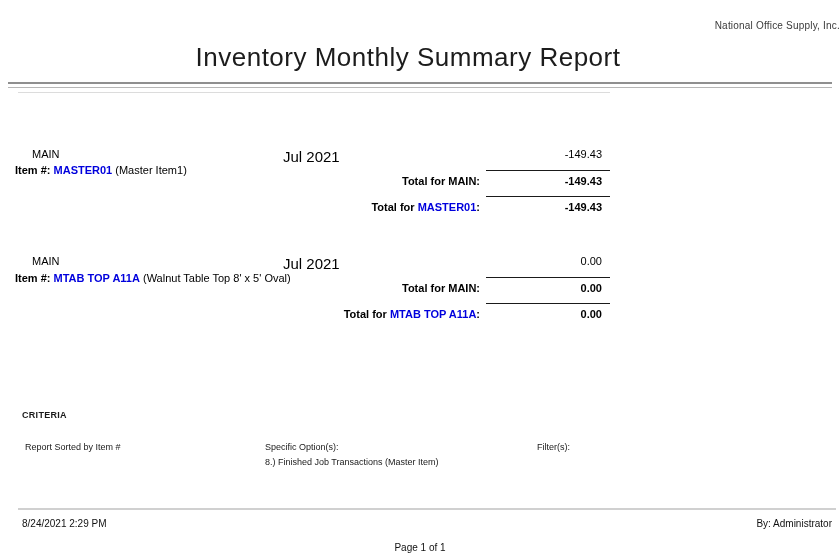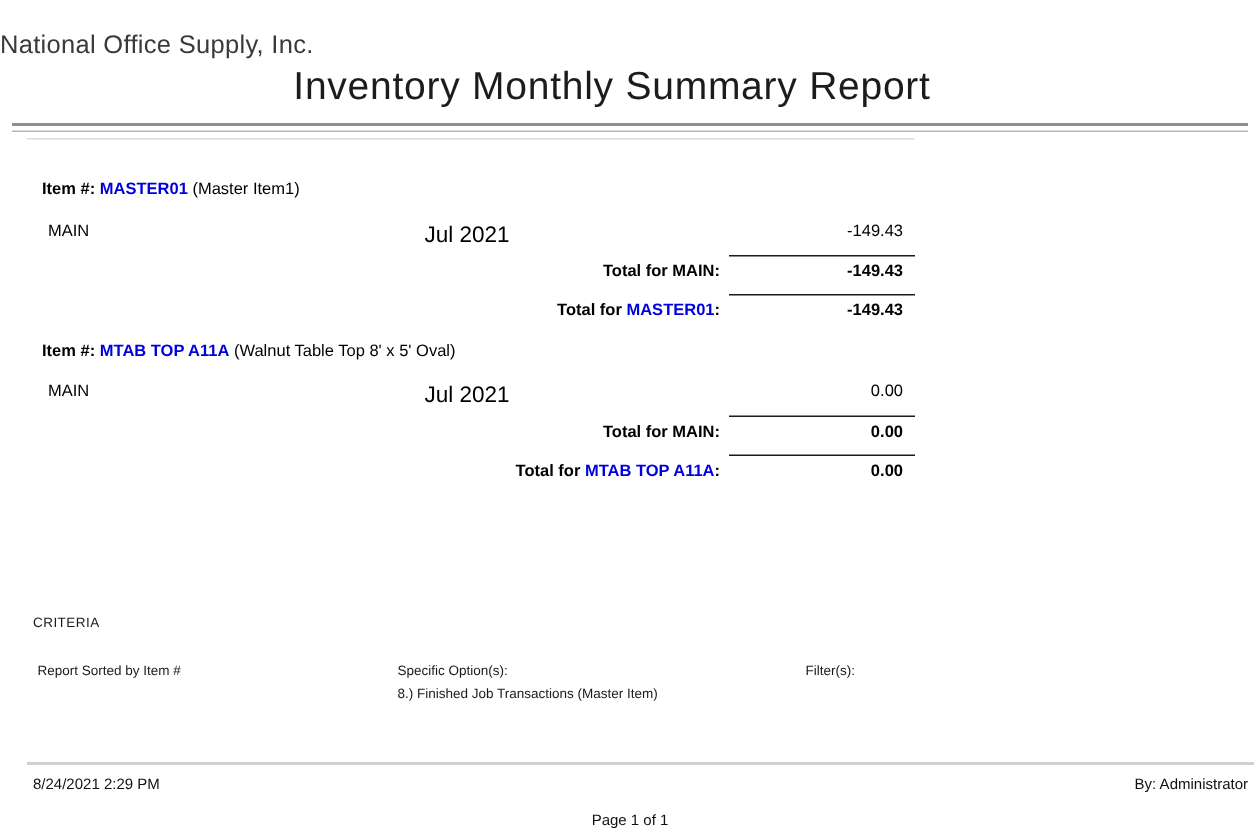--- a/index.html
+++ b/index.html
@@ -1,50 +1,50 @@
 <!DOCTYPE html>
 <html style="--link-blue: #0000dd; --header-bar: #d9d9d9;"><head>
 <meta charset="utf-8">
 <style>
   html,body{margin:0;padding:0;background:#fff;}
   .page{
     position:relative;width:840px;height:560px;background:#ffffff;overflow:hidden;
     font-family:"Liberation Sans", sans-serif;color:#000;
   }
   .company{
-    position:absolute;top:20px;left:0;width:840px;text-align:left;
-    font-size:17px;color:#3a3a3a;letter-spacing:.2px;
+    position:absolute;top:20px;left:0;width:840px;text-align:right;
+    font-size:10px;color:#3a3a3a;letter-spacing:.2px;
   }
   .title{
     position:absolute;top:42px;left:0;width:816px;text-align:center;
     font-size:26px;color:#1c1c1c;letter-spacing:.5px;
   }
   .rule-a{position:absolute;top:82px;left:8px;width:824px;height:0;border-top:2px solid #8f8f8f;}
   .rule-b{position:absolute;top:87px;left:8px;width:824px;height:0;border-top:1px solid #b6b6b6;}
   .rule-c{position:absolute;top:92px;left:18px;width:592px;height:0;border-top:1px solid #dcdcdc;}
   .colbar{
     position:absolute;top:96px;left:15px;width:595px;height:22px;
     background:var(--header-bar,#d9d9d9);
   }
   .colhdr{
     position:absolute;top:4px;font-size:11px;font-weight:bold;text-decoration:underline;color:#000;
   }
   .colhdr.wh{left:7px;}
   .colhdr.mo{left:268px;}
   .colhdr.am{right:8px;}
-  .itemline{position:absolute;left:28px;font-size:11px;color:#000;white-space:nowrap;}
+  .itemline{position:absolute;left:15px;font-size:11px;color:#000;white-space:nowrap;margin-top:44px;}
   .itemline .lbl{font-weight:bold;}
   .link{color:var(--link-blue,#0000dd);font-weight:bold;text-decoration:none;cursor:pointer;}
   .cell-wh{position:absolute;left:22px;font-size:11px;padding-left:10px;}
   .cell-mo{position:absolute;left:283px;font-size:15px;}
   .cell-am{position:absolute;left:450px;width:152px;text-align:right;font-size:11px;}
   .amt-rule{position:absolute;left:486px;width:124px;height:0;border-top:1px solid #1a1a1a;}
   .total-lbl{position:absolute;left:200px;width:280px;text-align:right;font-size:11px;font-weight:bold;white-space:nowrap;}
   .total-amt{position:absolute;left:450px;width:152px;text-align:right;font-size:11px;font-weight:bold;}
-  .criteria-h{position:absolute;top:410px;left:22px;font-size:9px;color:#1a1a1a;letter-spacing:.3px;}
+  .criteria-h{position:absolute;top:410px;left:22px;font-size:9px;color:#1a1a1a;letter-spacing:.3px;font-weight:bold;}
   .crit{position:absolute;font-size:9px;color:#1a1a1a;line-height:15px;white-space:nowrap;}
   .crit.c1{top:440px;left:25px;}
   .crit.c2{top:440px;left:265px;}
   .crit.c3{top:440px;left:537px;}
   .footer-rule{position:absolute;top:508px;left:18px;width:818px;height:2px;background:#d0d0d0;}
   .foot{position:absolute;top:518px;font-size:10px;color:#111;}
   .foot.l{left:22px;}
   .foot.c{left:0;width:840px;text-align:center;margin-top:24px;}
   .foot.r{right:8px;}
 </style>

